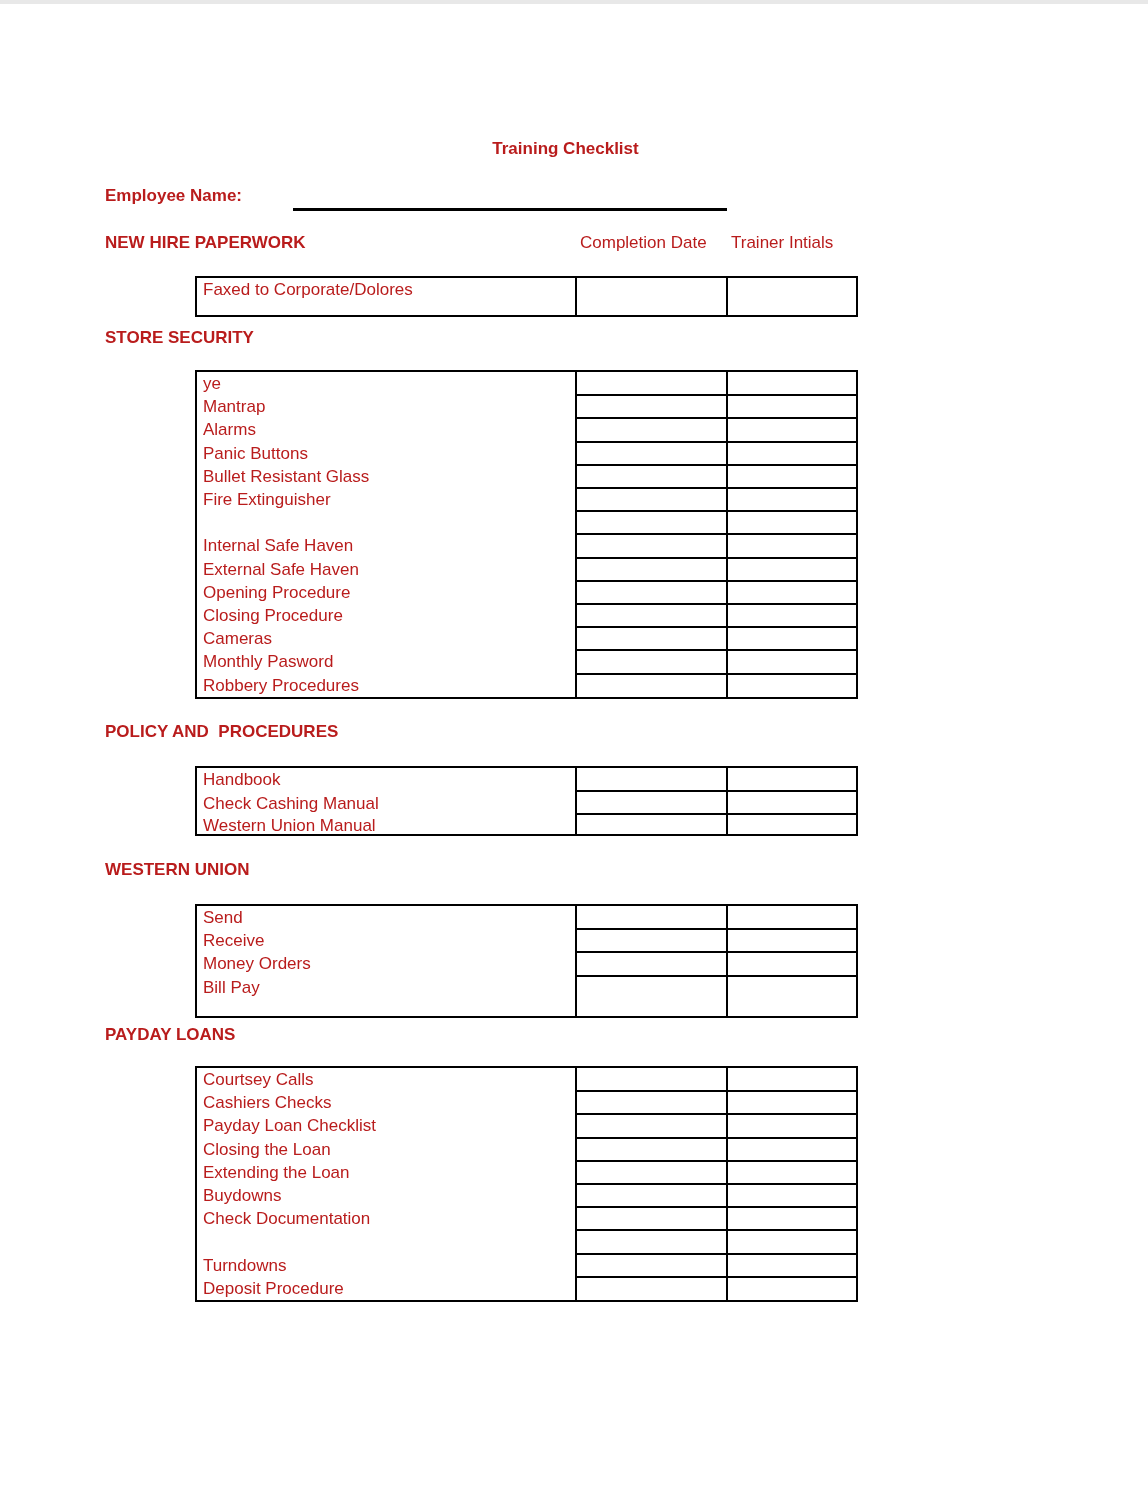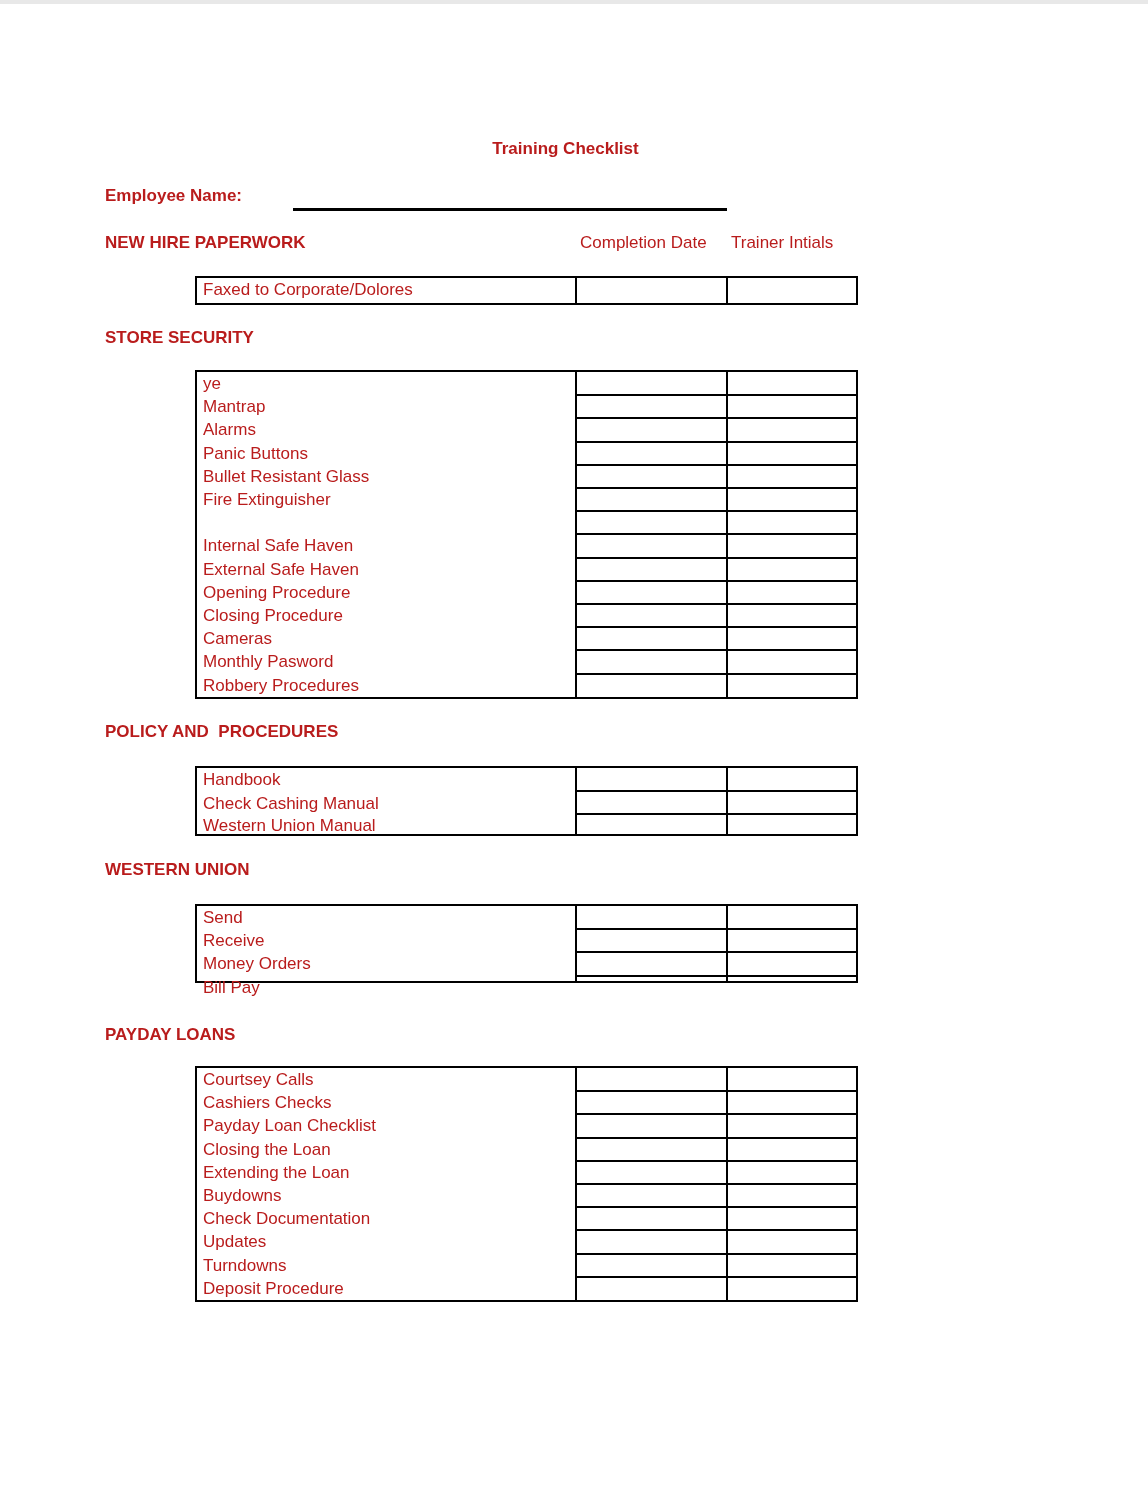--- a/index.html
+++ b/index.html
@@ -71,21 +71,21 @@
 <div class="page">
 
   <div class="abs doc-title">Training Checklist</div>
 
   <div class="abs emp-label">Employee Name:</div>
   <div class="abs emp-line"></div>
 
   <div class="abs sec-head sec0-head">NEW HIRE PAPERWORK</div>
   <div class="abs col-head completion">Completion Date</div>
   <div class="abs col-head trainer">Trainer Intials</div>
-  <div class="tbl sec0-tbl" style="height: 29px;">
+  <div class="tbl sec0-tbl" style="height: 41px;">
       <div class="vline" style="left: 378px;"></div>
       <div class="vline" style="left: 529px;"></div>
       <div class="item" style="top: 0px; line-height: 23.2px;">Faxed to Corporate/Dolores</div>
       <div class="cellbox" style="left: 380px; width: 149px; top: 0px; height: 23.2px;"></div>
       <div class="cellbox" style="left: 531px; width: 128px; top: 0px; height: 23.2px;"></div>
     </div>
 
   <div class="abs sec-head sec1-head">STORE SECURITY</div>
   <div class="tbl sec1-tbl" style="height: 328.8px;">
       <div class="vline" style="left: 378px;"></div>
@@ -157,21 +157,21 @@
       <div class="hline" style="top: 22.2px;"></div>
       <div class="cellbox" style="left: 380px; width: 149px; top: 23.2px; height: 23.2px;"></div>
       <div class="cellbox" style="left: 531px; width: 128px; top: 23.2px; height: 23.2px;"></div>
       <div class="item" style="top: 46.4px; line-height: 23.2px;">Western Union Manual</div>
       <div class="hline" style="top: 45.4px;"></div>
       <div class="cellbox" style="left: 380px; width: 149px; top: 46.4px; height: 23.2px;"></div>
       <div class="cellbox" style="left: 531px; width: 128px; top: 46.4px; height: 23.2px;"></div>
     </div>
 
   <div class="abs sec-head sec3-head">WESTERN UNION</div>
-  <div class="tbl sec3-tbl" style="height: 79px; padding-left: 44px;">
+  <div class="tbl sec3-tbl" style="height: 114px; padding-left: 44px;">
       <div class="vline" style="left: 378px;"></div>
       <div class="vline" style="left: 529px;"></div>
       <div class="item" style="top: 0px; line-height: 23.2px;">Send</div>
       <div class="cellbox" style="left: 380px; width: 149px; top: 0px; height: 23.2px;"></div>
       <div class="cellbox" style="left: 531px; width: 128px; top: 0px; height: 23.2px;"></div>
       <div class="item" style="top: 23.2px; line-height: 23.2px;">Receive</div>
       <div class="hline" style="top: 22.2px;"></div>
       <div class="cellbox" style="left: 380px; width: 149px; top: 23.2px; height: 23.2px;"></div>
       <div class="cellbox" style="left: 531px; width: 128px; top: 23.2px; height: 23.2px;"></div>
       <div class="item" style="top: 46.4px; line-height: 23.2px;">Money Orders</div>
@@ -208,21 +208,20 @@
       <div class="cellbox" style="left: 380px; width: 149px; top: 92.8px; height: 23.2px;"></div>
       <div class="cellbox" style="left: 531px; width: 128px; top: 92.8px; height: 23.2px;"></div>
       <div class="item" style="top: 116px; line-height: 23.2px;">Buydowns</div>
       <div class="hline" style="top: 115px;"></div>
       <div class="cellbox" style="left: 380px; width: 149px; top: 116px; height: 23.2px;"></div>
       <div class="cellbox" style="left: 531px; width: 128px; top: 116px; height: 23.2px;"></div>
       <div class="item" style="top: 139.2px; line-height: 23.2px;">Check Documentation</div>
       <div class="hline" style="top: 138.2px;"></div>
       <div class="cellbox" style="left: 380px; width: 149px; top: 139.2px; height: 23.2px;"></div>
       <div class="cellbox" style="left: 531px; width: 128px; top: 139.2px; height: 23.2px;"></div>
-      <div class="item" style="top: 162.4px; line-height: 23.2px;">Updates</div>
       <div class="hline" style="top: 161.4px;"></div>
       <div class="cellbox" style="left: 380px; width: 149px; top: 162.4px; height: 23.2px;"></div>
       <div class="cellbox" style="left: 531px; width: 128px; top: 162.4px; height: 23.2px;"></div>
       <div class="item" style="top: 185.6px; line-height: 23.2px;">Turndowns</div>
       <div class="hline" style="top: 184.6px;"></div>
       <div class="cellbox" style="left: 380px; width: 149px; top: 185.6px; height: 23.2px;"></div>
       <div class="cellbox" style="left: 531px; width: 128px; top: 185.6px; height: 23.2px;"></div>
       <div class="item" style="top: 208.8px; line-height: 23.2px;">Deposit Procedure</div>
       <div class="hline" style="top: 207.8px;"></div>
       <div class="cellbox" style="left: 380px; width: 149px; top: 208.8px; height: 23.2px;"></div>

